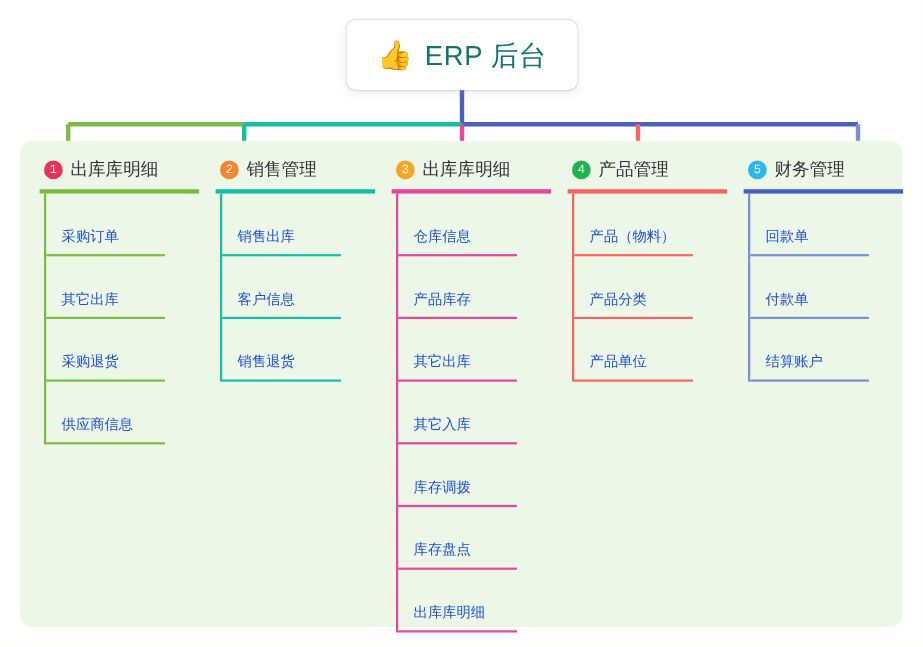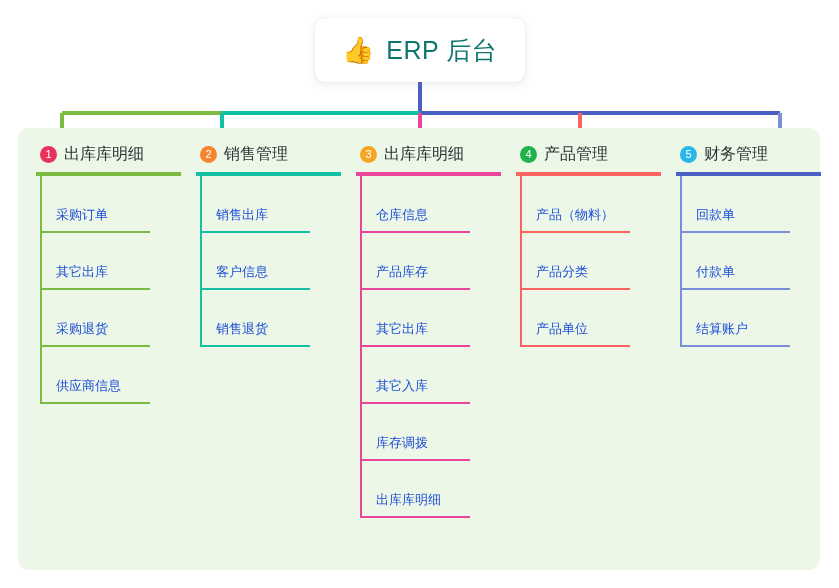--- a/index.html
+++ b/index.html
@@ -221,20 +221,23 @@
         <li class="leaf" style="border-bottom-color: rgb(232, 69, 155); text-align: center;">
             <span class="leaf-label">其它出库</span>
           </li>
         <li class="leaf" style="border-bottom-color: rgb(232, 69, 155); font-family: Liberation Serif, serif;">
             <span class="leaf-label">其它入库</span>
           </li>
         <li class="leaf" style="border-bottom-color: rgb(232, 69, 155);">
             <span class="leaf-label">库存调拨</span>
           </li>
         <li class="leaf" style="border-bottom-color: rgb(232, 69, 155);">
+            <span class="leaf-label">库存盘点</span>
+          </li>
+        <li class="leaf" style="border-bottom-color: rgb(232, 69, 155);">
             <span class="leaf-label">出库库明细</span>
           </li>
       </ul>
     </div>
 
     <div class="column col-3">
       <div class="col-header" style="border-bottom-color: rgb(251, 99, 96);">
         <span class="badge" style="background: rgb(32, 178, 75);">4</span>
         <span class="col-title">产品管理</span>
       </div>

